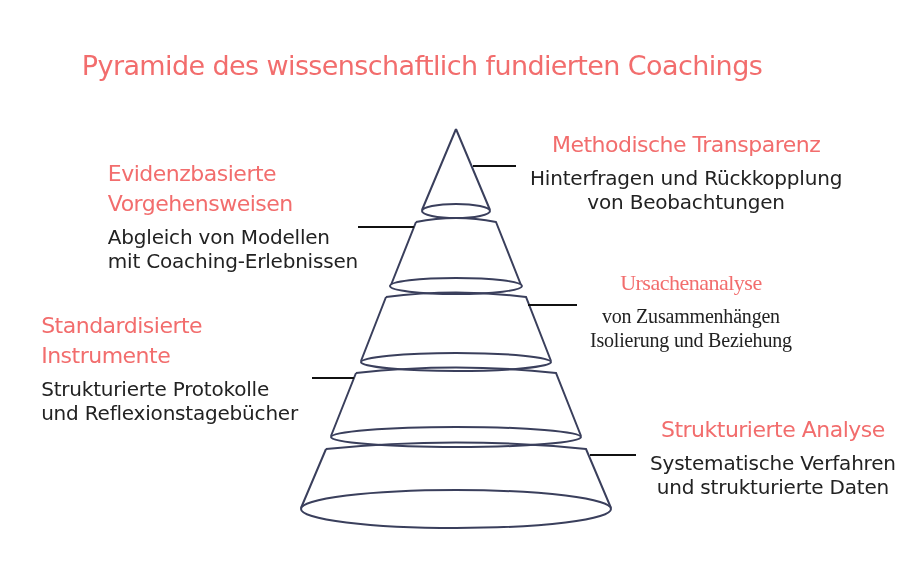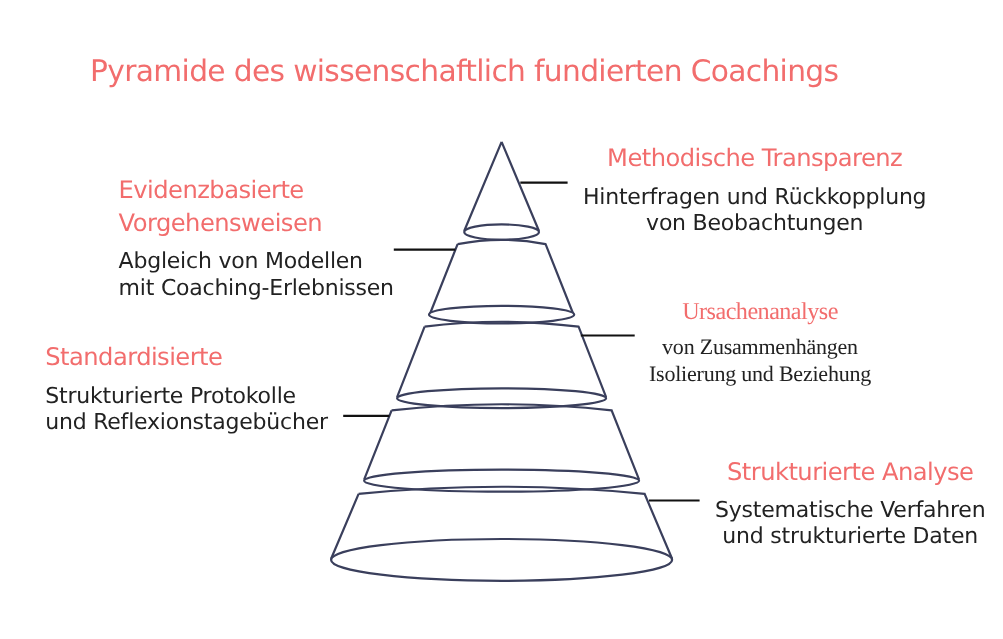--- a/index.html
+++ b/index.html
@@ -73,20 +73,21 @@
 <div class="lbl right" style="left:590px; top:268px;font-family:Liberation Serif, serif;">
   <div class="h">Ursachenanalyse</div>
   <div class="d">
     <div>von Zusammenhängen</div>
     <div>Isolierung und Beziehung</div>
   </div>
 </div>
 
 <div class="lbl leftside" style="right:614px; top:311px;">
   <div class="h">Standardisierte</div>
+  <div class="h">Instrumente</div>
   <div class="d">
     <div>Strukturierte Protokolle</div>
     <div>und Reflexionstagebücher</div>
   </div>
 </div>
 
 <div class="lbl right" style="left:650px; top:415px;">
   <div class="h">Strukturierte Analyse</div>
   <div class="d">
     <div>Systematische Verfahren</div>

